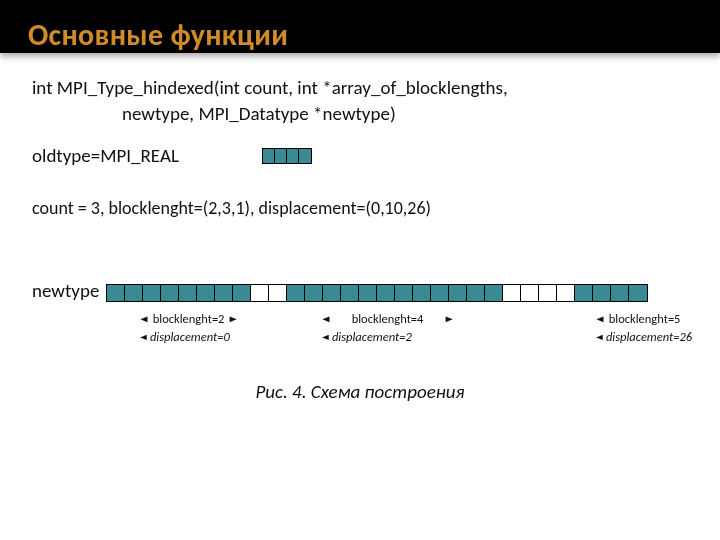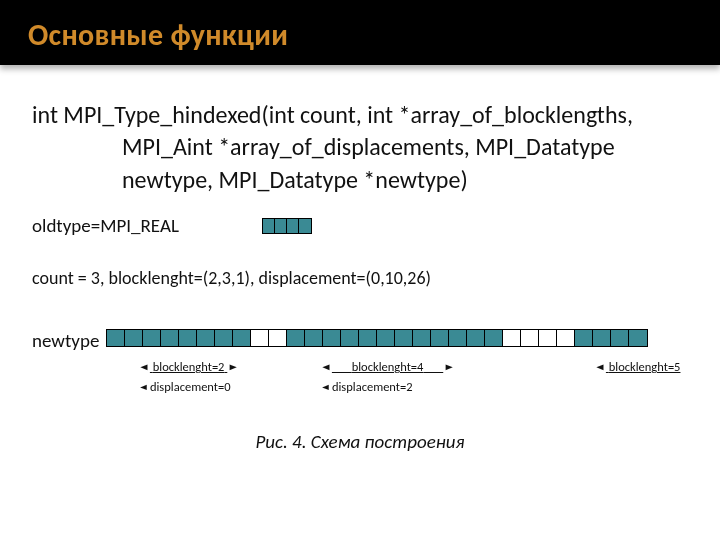--- a/index.html
+++ b/index.html
@@ -6,38 +6,37 @@
   body {
     width: 720px;
     height: 540px;
     background: #fff;
     font-family: "Segoe UI", Calibri, Arial, sans-serif;
     overflow: hidden;
   }
   .title-block {
     width: 100%;
     background: #000;
-    padding: 16px 28px 12px 28px;
+    padding: 16px 28px 0 28px;
     box-shadow: 0 4px 6px rgba(0,0,0,0.3);
   }
   .title-text {
     color: #d08a2a;
     font-size: 30px;
     font-weight: 600;
     letter-spacing: 0.3px;
   }
   .content {
     padding: 22px 32px 0 32px;
     color: #111;
   }
   .sig {
-    font-size: 24px;
+    font-size: 19px;
     line-height: 1.35;
     margin-bottom: 18px;
-    margin-top: 12px;
   }
   .sig .line2 { padding-left: 90px; display: block; }
   .row {
     display: flex;
     align-items: center;
     margin-bottom: 30px;
   }
   .label {
     font-size: 19px;
   }
@@ -50,41 +49,41 @@
     width: 12px;
     background: #3a8a94;
     border-right: 1px solid #000;
   }
   .cell.empty {
     background: #fff;
   }
   .cell:last-child { border-right: none; }
   .params-line {
     font-size: 18px;
-    margin-bottom: 40px;
+    margin-bottom: 60px;
   }
   .newtype-row {
     display: flex;
-    align-items: flex-start;
+    align-items: flex-end;
     margin-bottom: 8px;
     margin-top: 23px;
   }
   .annot-area {
     margin-left: 106px;
     position: relative;
     height: 50px;
   }
   .annot-col {
     position: absolute;
     top: 0;
     font-size: 12.5px;
     white-space: nowrap;
   }
-  .annot-col .ar-line { display: flex; align-items: flex-start; line-height: 14px; height: 16px; text-decoration: underline;}
-  .annot-col .disp-line { display: flex; align-items: center; line-height: 14px; height: 18px; margin-top: 2px;}
+  .annot-col .ar-line { display: flex; align-items: flex-end; line-height: 14px; height: 16px;}
+  .annot-col .disp-line { display: flex; align-items: center; line-height: 14px; height: 18px; margin-top: 2px; font-style: italic;}
   .arL, .arR { font-size: 12px; }
   .arL::before { content: "◄"; display: inline-block; transform: scaleY(0.8);}
   .arR::after { content: "►"; display: inline-block; transform: scaleY(0.8);}
   .dispAr::before { content: "◄"; font-size: 11px; display: inline-block; transform: scaleY(0.8); margin-right: 1px;}
   .caption {
     text-align: center;
     font-style: italic;
     font-size: 19px;
     margin-top: 20px;
   }
@@ -93,21 +92,20 @@
 <body>
 
 <div class="title-block">
   <div class="title-text">Основные функции</div>
 </div>
 
 <div class="content">
 
   <div class="sig">
     <span>int MPI_Type_hindexed(int count, int *array_of_blocklengths,</span><br>
-    <span class="line2">MPI_Aint *array_of_displacements, MPI_Datatype</span>
     <span class="line2">newtype, MPI_Datatype *newtype)</span>
   </div>
 
   <div class="row">
     <div class="label" style="width:230px">oldtype=MPI_REAL</div>
     <div class="block-row">
       <div class="cell"></div>
       <div class="cell"></div>
       <div class="cell"></div>
       <div class="cell"></div>
@@ -162,18 +160,22 @@
     </div>
     <div class="annot-col" style="left:182px">
       <div class="ar-line"><span class="arL"></span>&nbsp;&nbsp;&nbsp;&nbsp;&nbsp;&nbsp;&nbsp;<span>blocklenght=4</span>&nbsp;&nbsp;&nbsp;&nbsp;&nbsp;&nbsp;&nbsp;<span class="arR"></span></div>
       <div class="disp-line">
           <span class="dispAr"></span>
           <span>displacement=2</span>
         </div>
     </div>
     <div class="annot-col" style="left:456px">
       <div class="ar-line"><span class="arL"></span>&nbsp;<span>blocklenght=5</span></div>
+      <div class="disp-line">
+          <span class="dispAr"></span>
+          <span>displacement=26</span>
+        </div>
     </div>
   </div>
 
   <div class="caption">Рис. 4. Схема построения</div>
 
 </div>
 
 </body></html>

